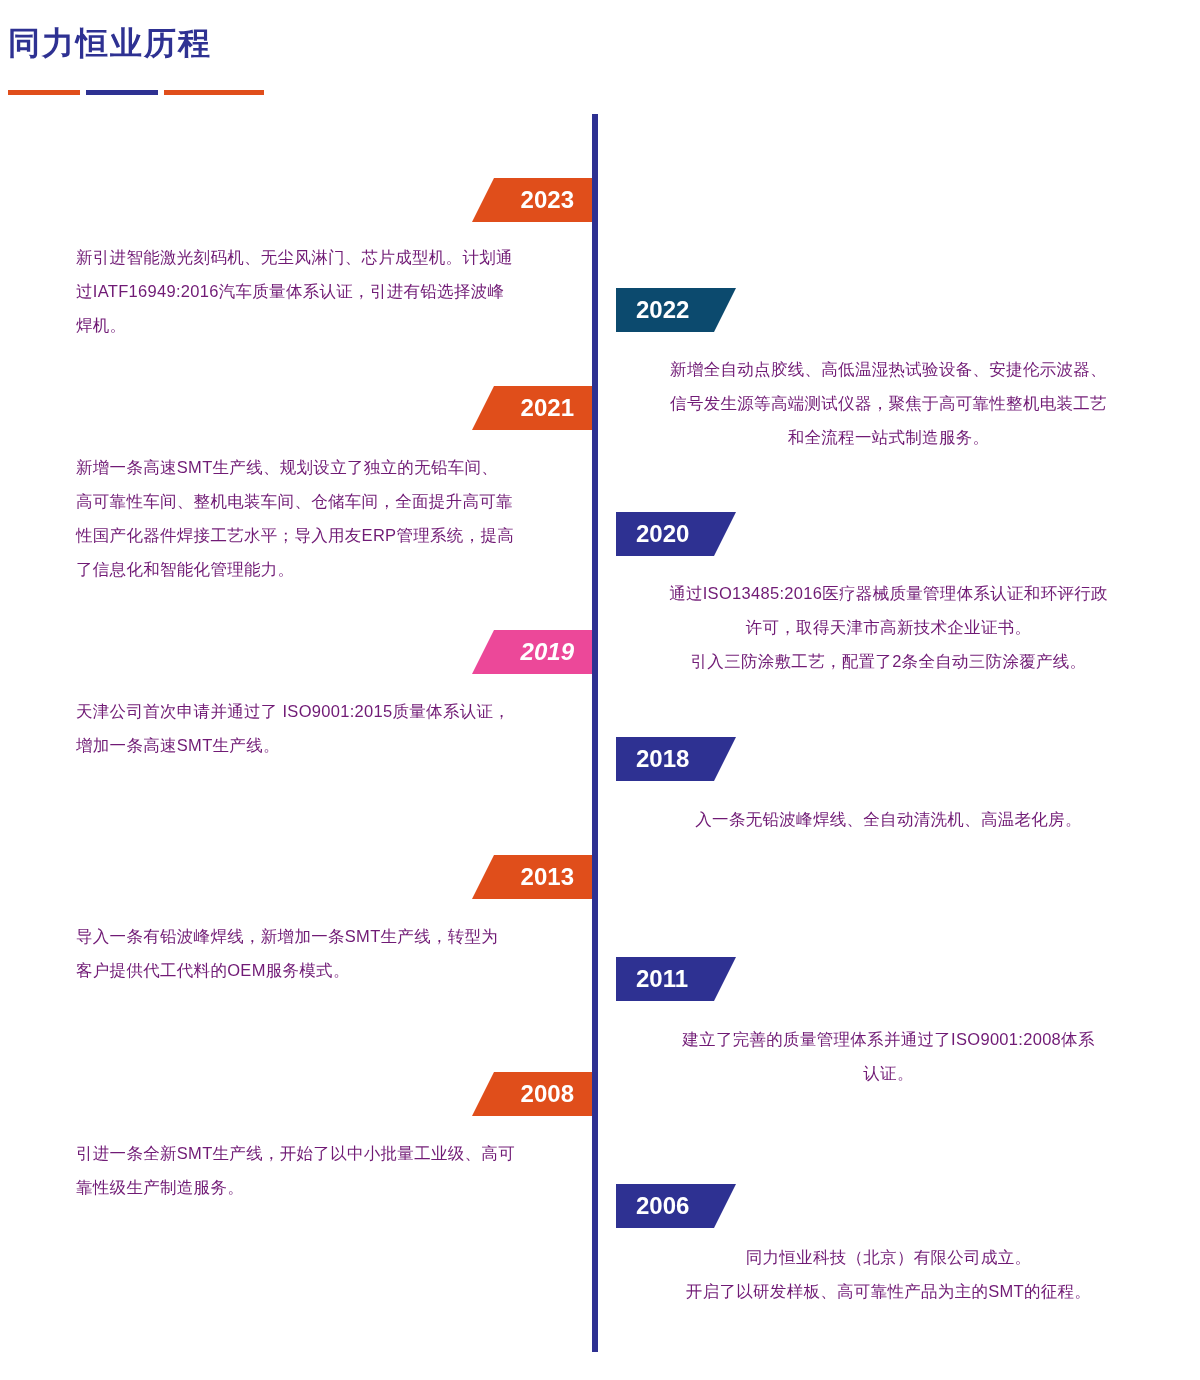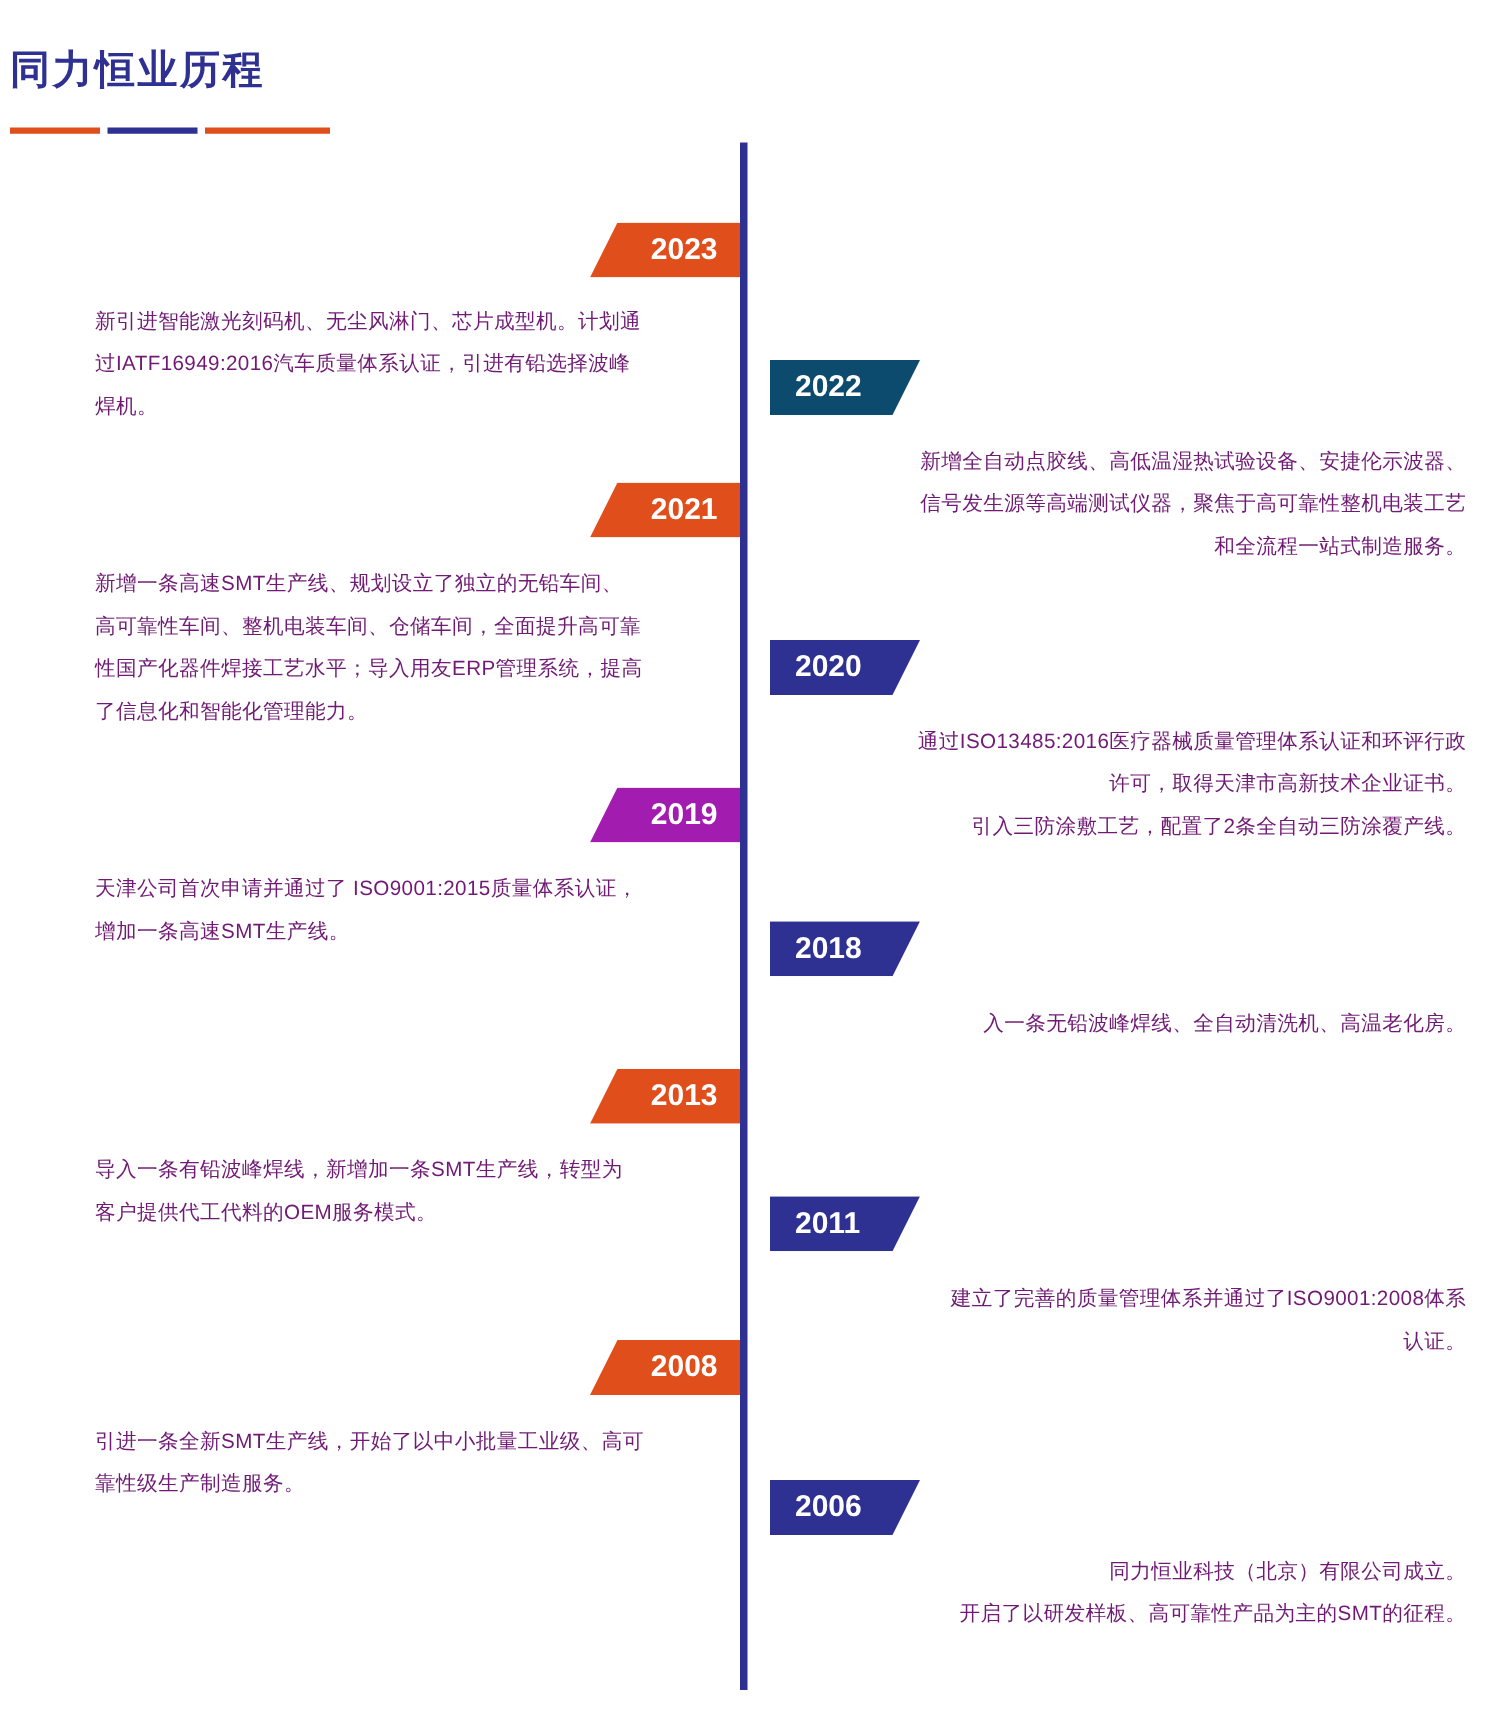--- a/index.html
+++ b/index.html
@@ -13,21 +13,21 @@
     font-family: "Liberation Sans", sans-serif;
     color: #1a1a1a;
     position: relative;
     overflow: hidden;
   }
 
   
   .header {
     position: absolute;
     left: 0;
-    top: 12px;
+    top: 0;
     width: 1200px;
     height: 110px;
   }
   .header-title {
     position: absolute;
     left: 8px;
     top: 22px;
     font-size: 32px;
     font-weight: bold;
     color: #2e3192;
@@ -83,21 +83,21 @@
   }
 
   .desc {
     position: absolute;
     font-size: 16.5px;
     line-height: 34px;
     color: #701a75;
     letter-spacing: 0.3px;
   }
   .desc.left  { right: 0; text-align: left; width: 516px; }
-  .desc.right { left: 12px;  text-align: right; width: 545px; }
+  .desc.right { left: 0;  text-align: center; width: 545px; }
 
   .desc p { margin: 0; }
 
   
   .side-left  { left: 76px;  width: 516px; }
   .side-right { left: 616px; width: 560px; }
 </style>
 </head>
 <body>
 
@@ -146,21 +146,21 @@
       <div class="year-tag right" style="background: rgb(46, 49, 146);">2020</div>
     </div>
     <div class="item side-right" style="top: 576px;">
       <div class="desc right">
         <p>通过ISO13485:2016医疗器械质量管理体系认证和环评行政</p>
         <p>许可，取得天津市高新技术企业证书。</p>
         <p>引入三防涂敷工艺，配置了2条全自动三防涂覆产线。</p>
       </div>
     </div>
     <div class="item side-left" style="top: 630px;">
-      <div class="year-tag left" style="background: #a21caf;">2019</div>
+      <div class="year-tag left" style="background: #ec4899; font-style: italic;">2019</div>
     </div>
     <div class="item side-left" style="top: 694px;">
       <div class="desc left">
         <p>天津公司首次申请并通过了 ISO9001:2015质量体系认证，</p>
         <p>增加一条高速SMT生产线。</p>
       </div>
     </div>
     <div class="item side-right" style="top: 737px;">
       <div class="year-tag right" style="background: rgb(46, 49, 146);">2018</div>
     </div>

